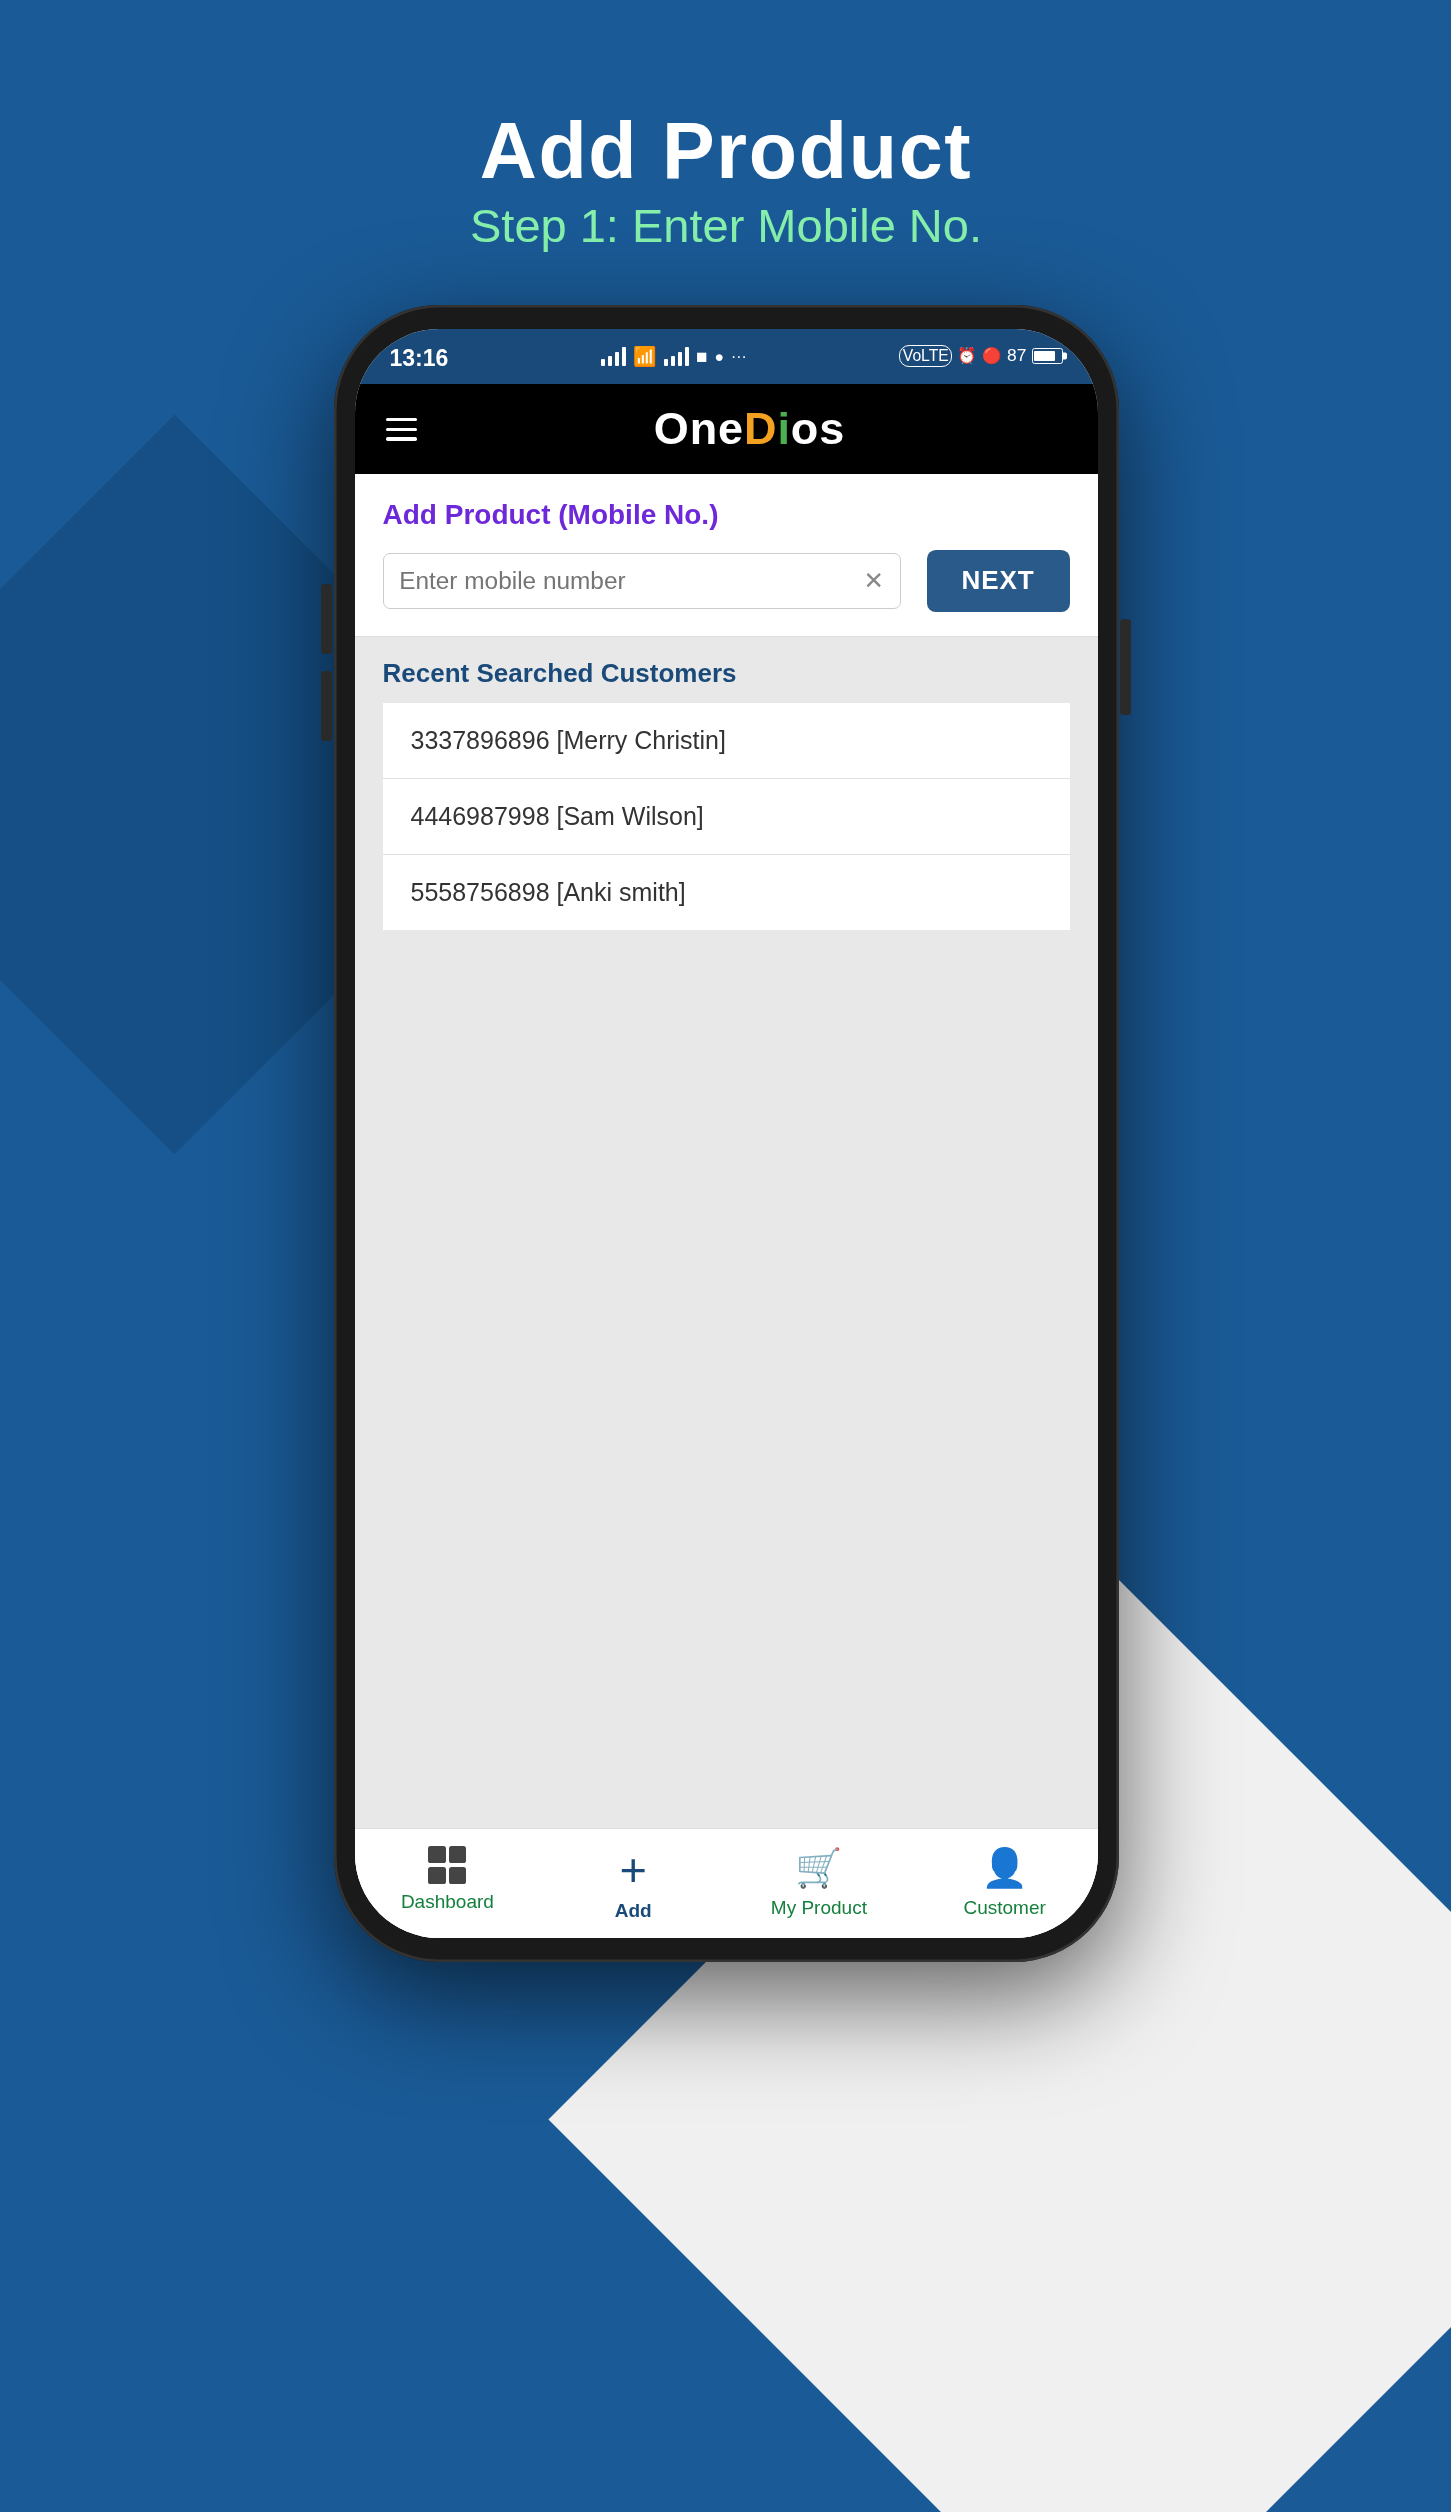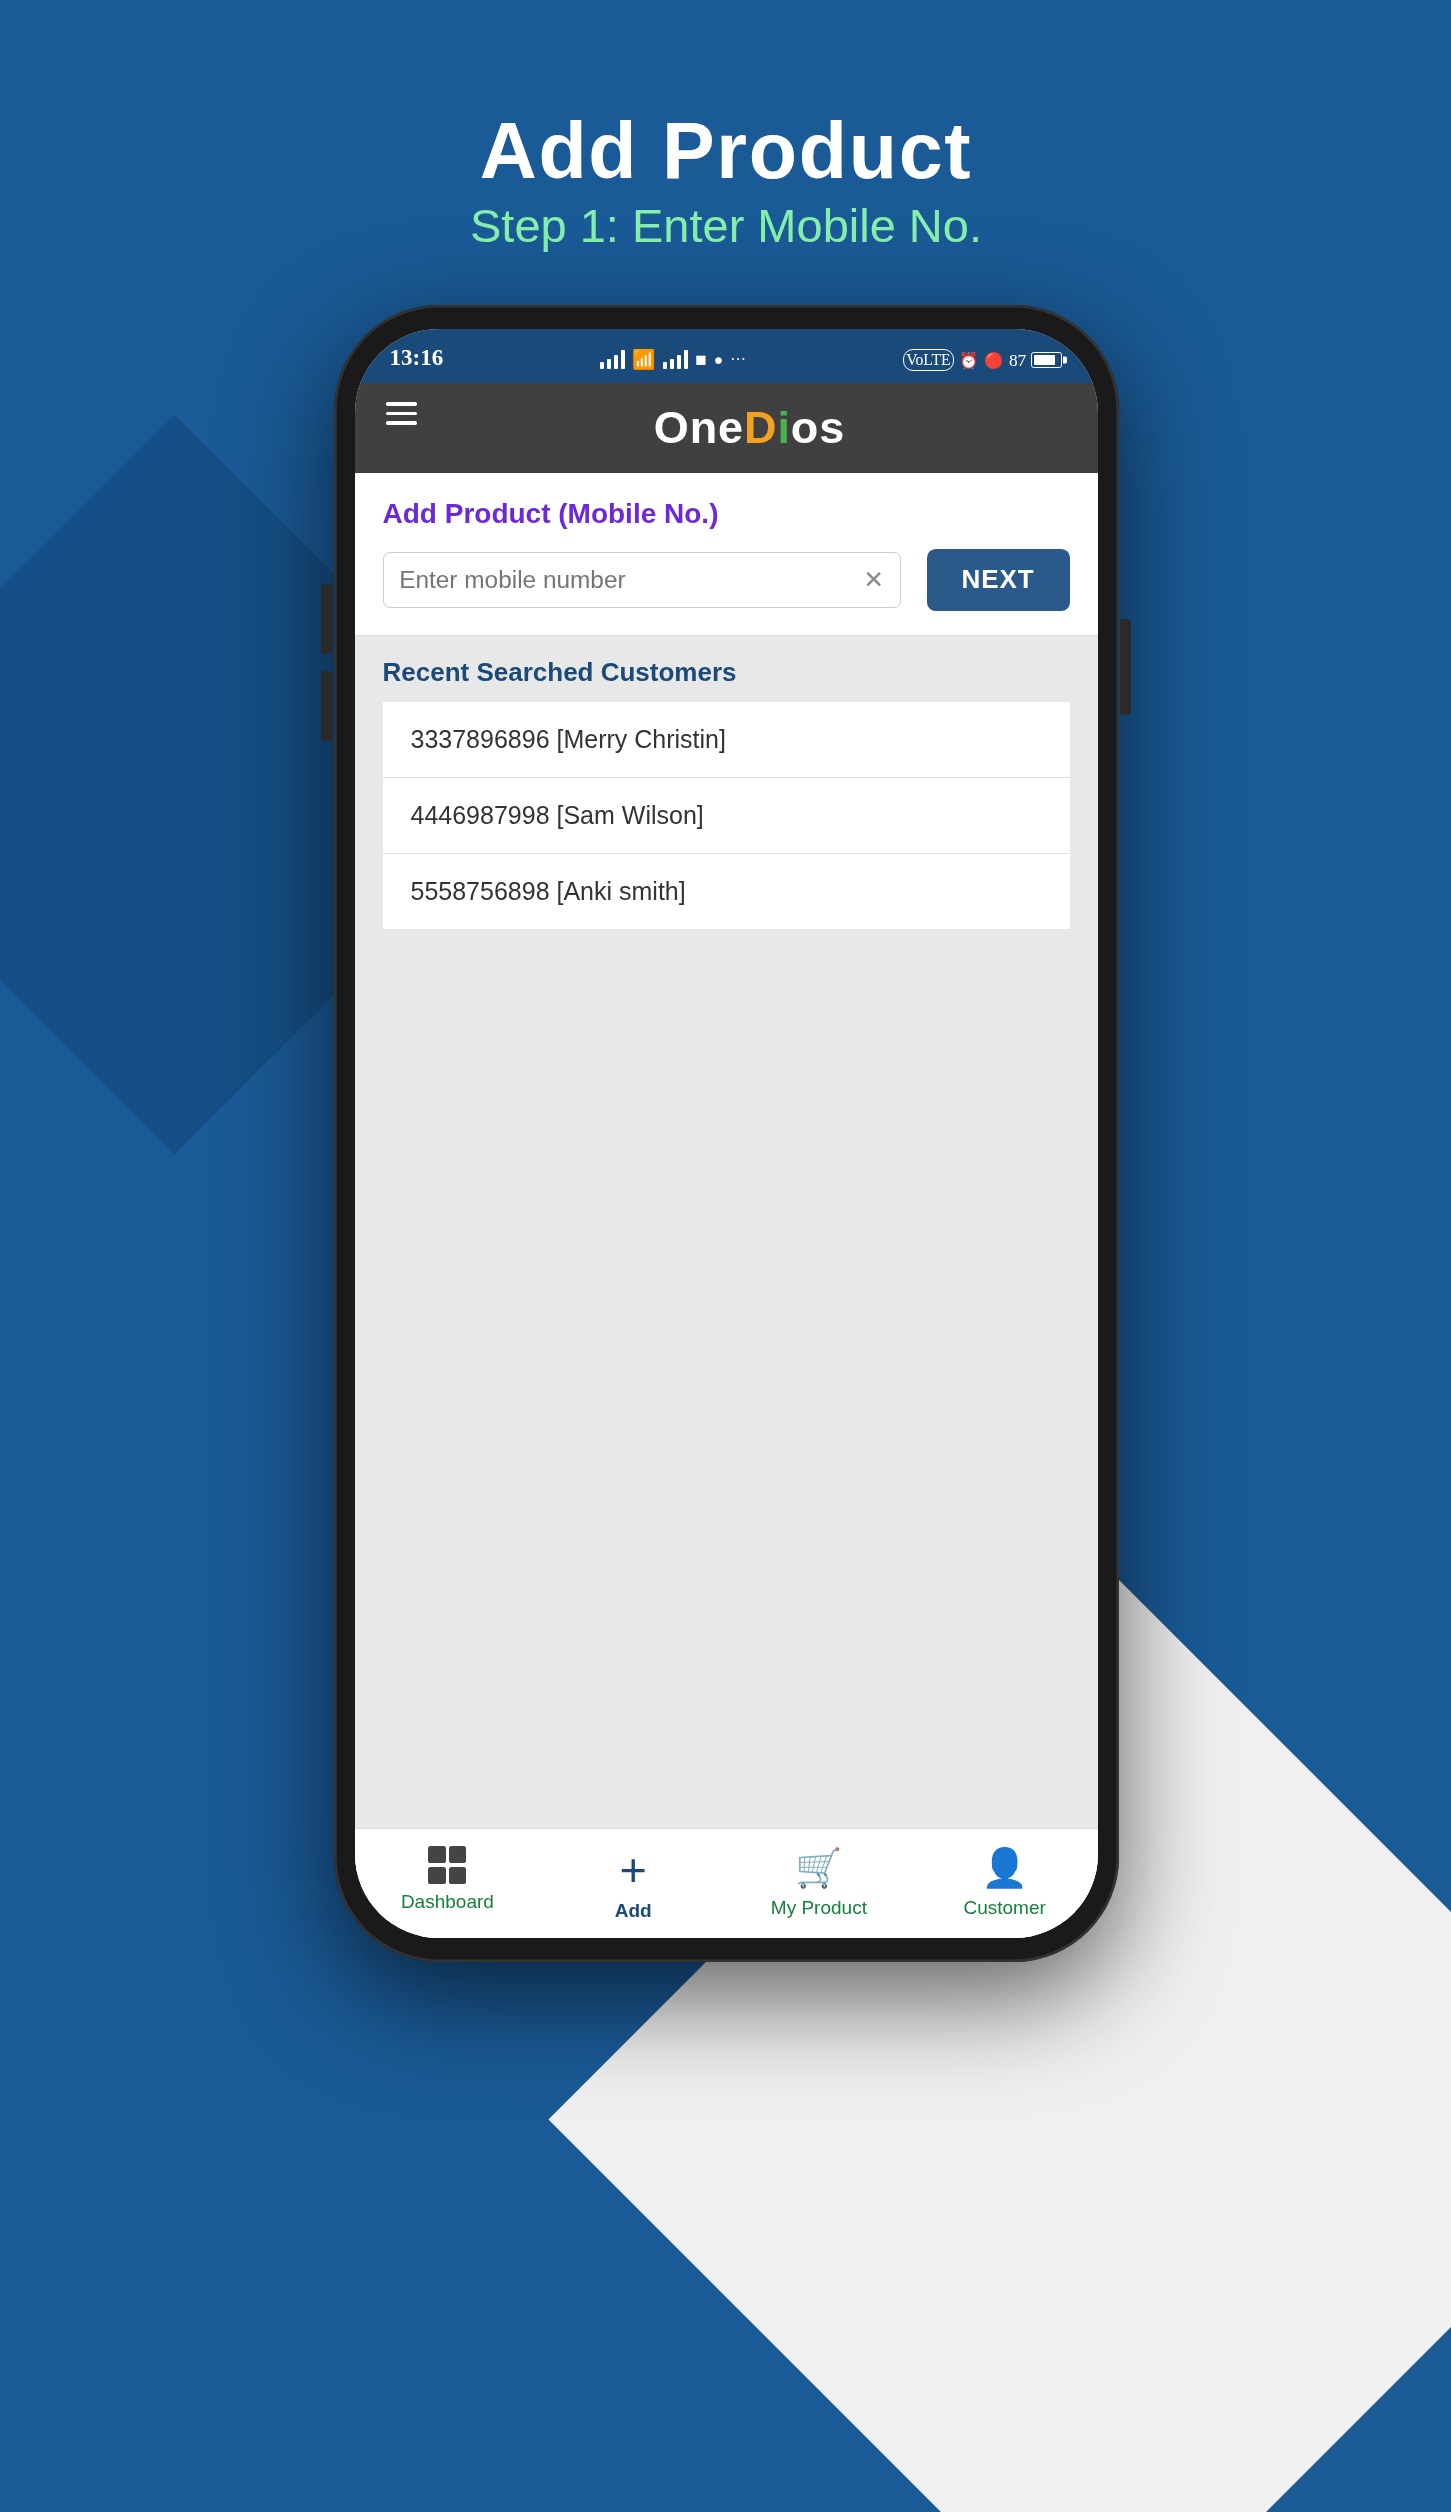--- a/index.html
+++ b/index.html
@@ -114,23 +114,22 @@
       display: flex;
       flex-direction: column;
     }
 
     
     .status-bar {
       background: #1a4a7a;
       padding: 15.7px 35px 12.2px;
       display: flex;
       justify-content: space-between;
-      align-items: flex-end;
+      align-items: flex-start;
       flex-shrink: 0;
-      font-family: Liberation Serif, serif;
     }
     .status-time {
       color: white;
       font-size: 23px;
       font-weight: 600;
     }
     .status-icons {
       display: flex;
       align-items: center;
       gap: 7px;
@@ -177,23 +176,24 @@
       top: 50%;
       transform: translateY(-50%);
       width: 3.5px;
       height: 7px;
       background: white;
       border-radius: 0 1.7px 1.7px 0;
     }
 
     
     .app-navbar {
-      background: #404040;
+      background: #000000;
       padding: 19px 31px;
       display: flex;
+      align-items: center;
       gap: 16px;
       flex-shrink: 0;
     }
     .hamburger-icon {
       display: flex;
       flex-direction: column;
       gap: 6.1px;
       cursor: pointer;
     }
     .hamburger-line {

